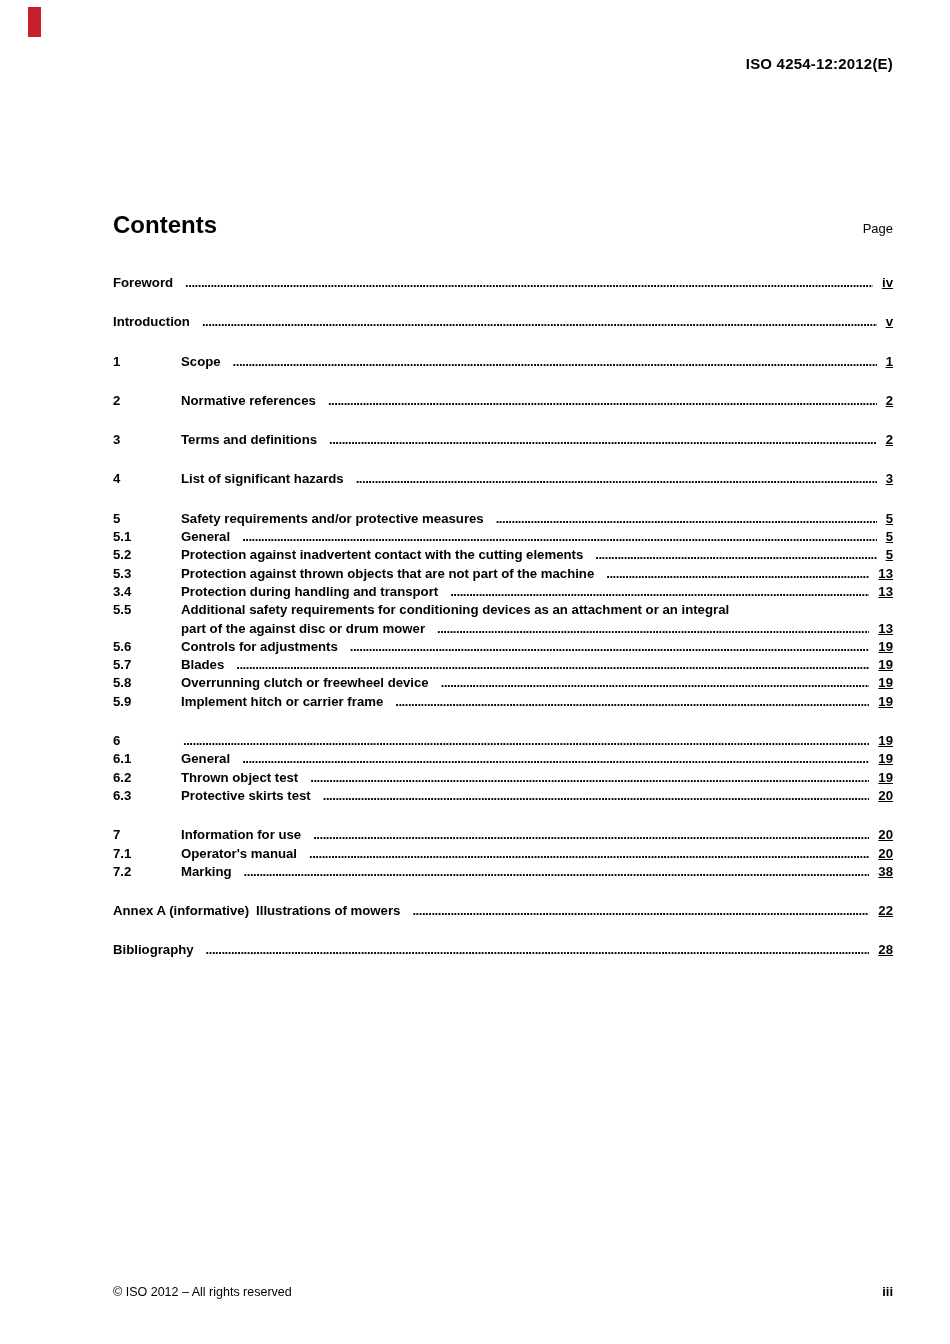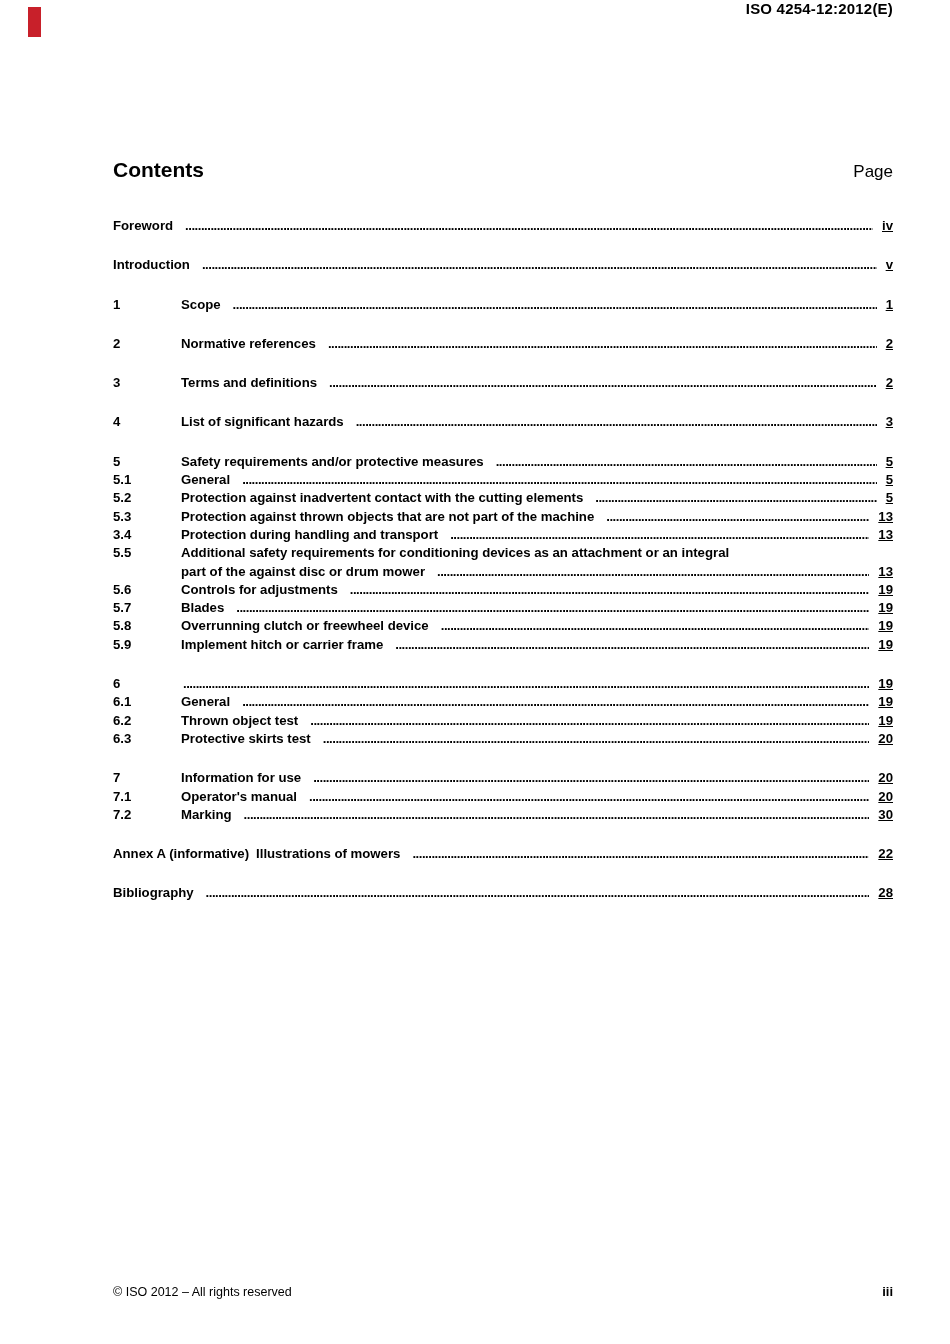--- a/index.html
+++ b/index.html
@@ -11,30 +11,31 @@
     color:#000;
     overflow:hidden;
   }
   .redmark {
     position:absolute; left:28px; top:7px;
     width:13px; height:30px;
     background:#c8202a;
   }
   .content { position:absolute; left:113px; right:57px; top:0; }
   .doc-code {
+    padding-top:55px;
     text-align:right;
     font-size:15px; font-weight:bold; line-height:18px;
     letter-spacing:0.2px;
   }
   .toc-head {
     margin-top:139px;
     display:flex; justify-content:space-between; align-items:baseline;
   }
-  .toc-title { font-size:21px; font-weight:bold; line-height:26px; }
-  .page-col  { font-size:17px; font-weight:normal; line-height:26px; }
+  .toc-title { font-size:24px; font-weight:bold; line-height:26px; }
+  .page-col  { font-size:13px; font-weight:normal; line-height:26px; }
   .toc { margin-top:32px; }
   .tgroup + .tgroup { margin-top:21px; }
   .trow {
     display:flex; align-items:baseline;
     font-size:13.2px; font-weight:bold; line-height:18.3px;gap:8px;
   }
   .tnum { flex:0 0 60px; }
   .tlabel { white-space:nowrap; margin-right:2px; }
   .tdots {
     flex:1 1 auto; min-width:0;
@@ -227,21 +228,21 @@
         <div class="trow">
           <span class="tnum">7.1</span>
           <span class="tlabel">Operator's manual</span>
           <span class="tdots"></span>
           <span class="tpage">20</span>
         </div>
         <div class="trow">
           <span class="tnum">7.2</span>
           <span class="tlabel">Marking</span>
           <span class="tdots"></span>
-          <span class="tpage">30</span>
+          <span class="tpage">38</span>
         </div>
       </div>
 
       <div class="tgroup">
         <div class="trow">
           <span class="tlabel"><span>Annex A</span> <span class="lt">(informative)</span><span class="b2">Illustrations of mowers</span></span>
           <span class="tdots"></span>
           <span class="tpage">22</span>
         </div>
       </div>

